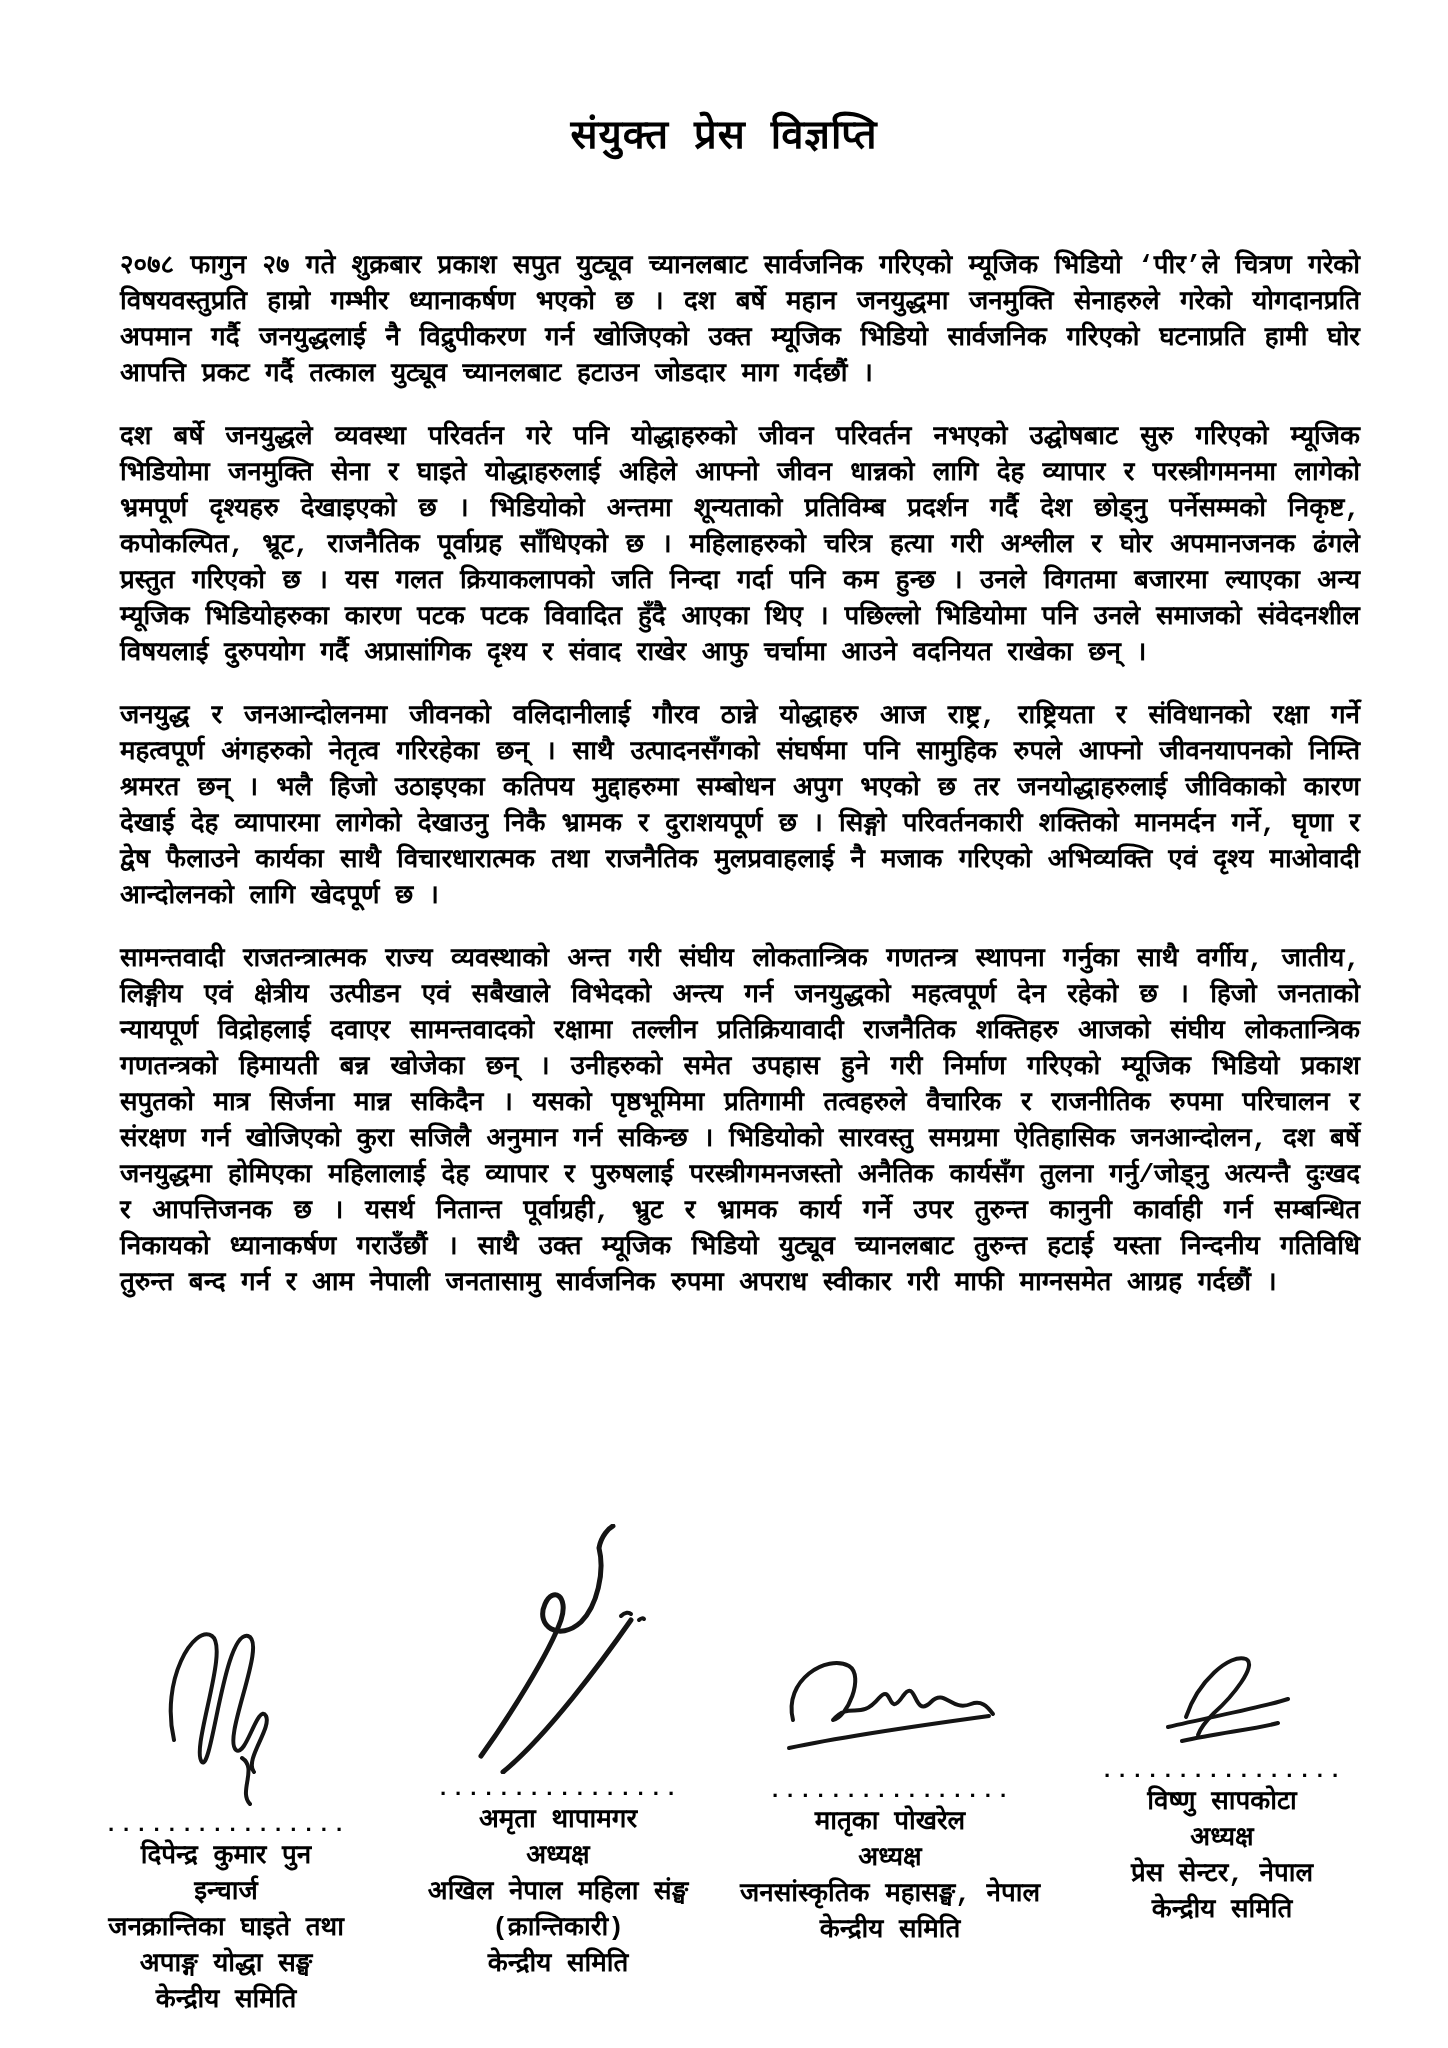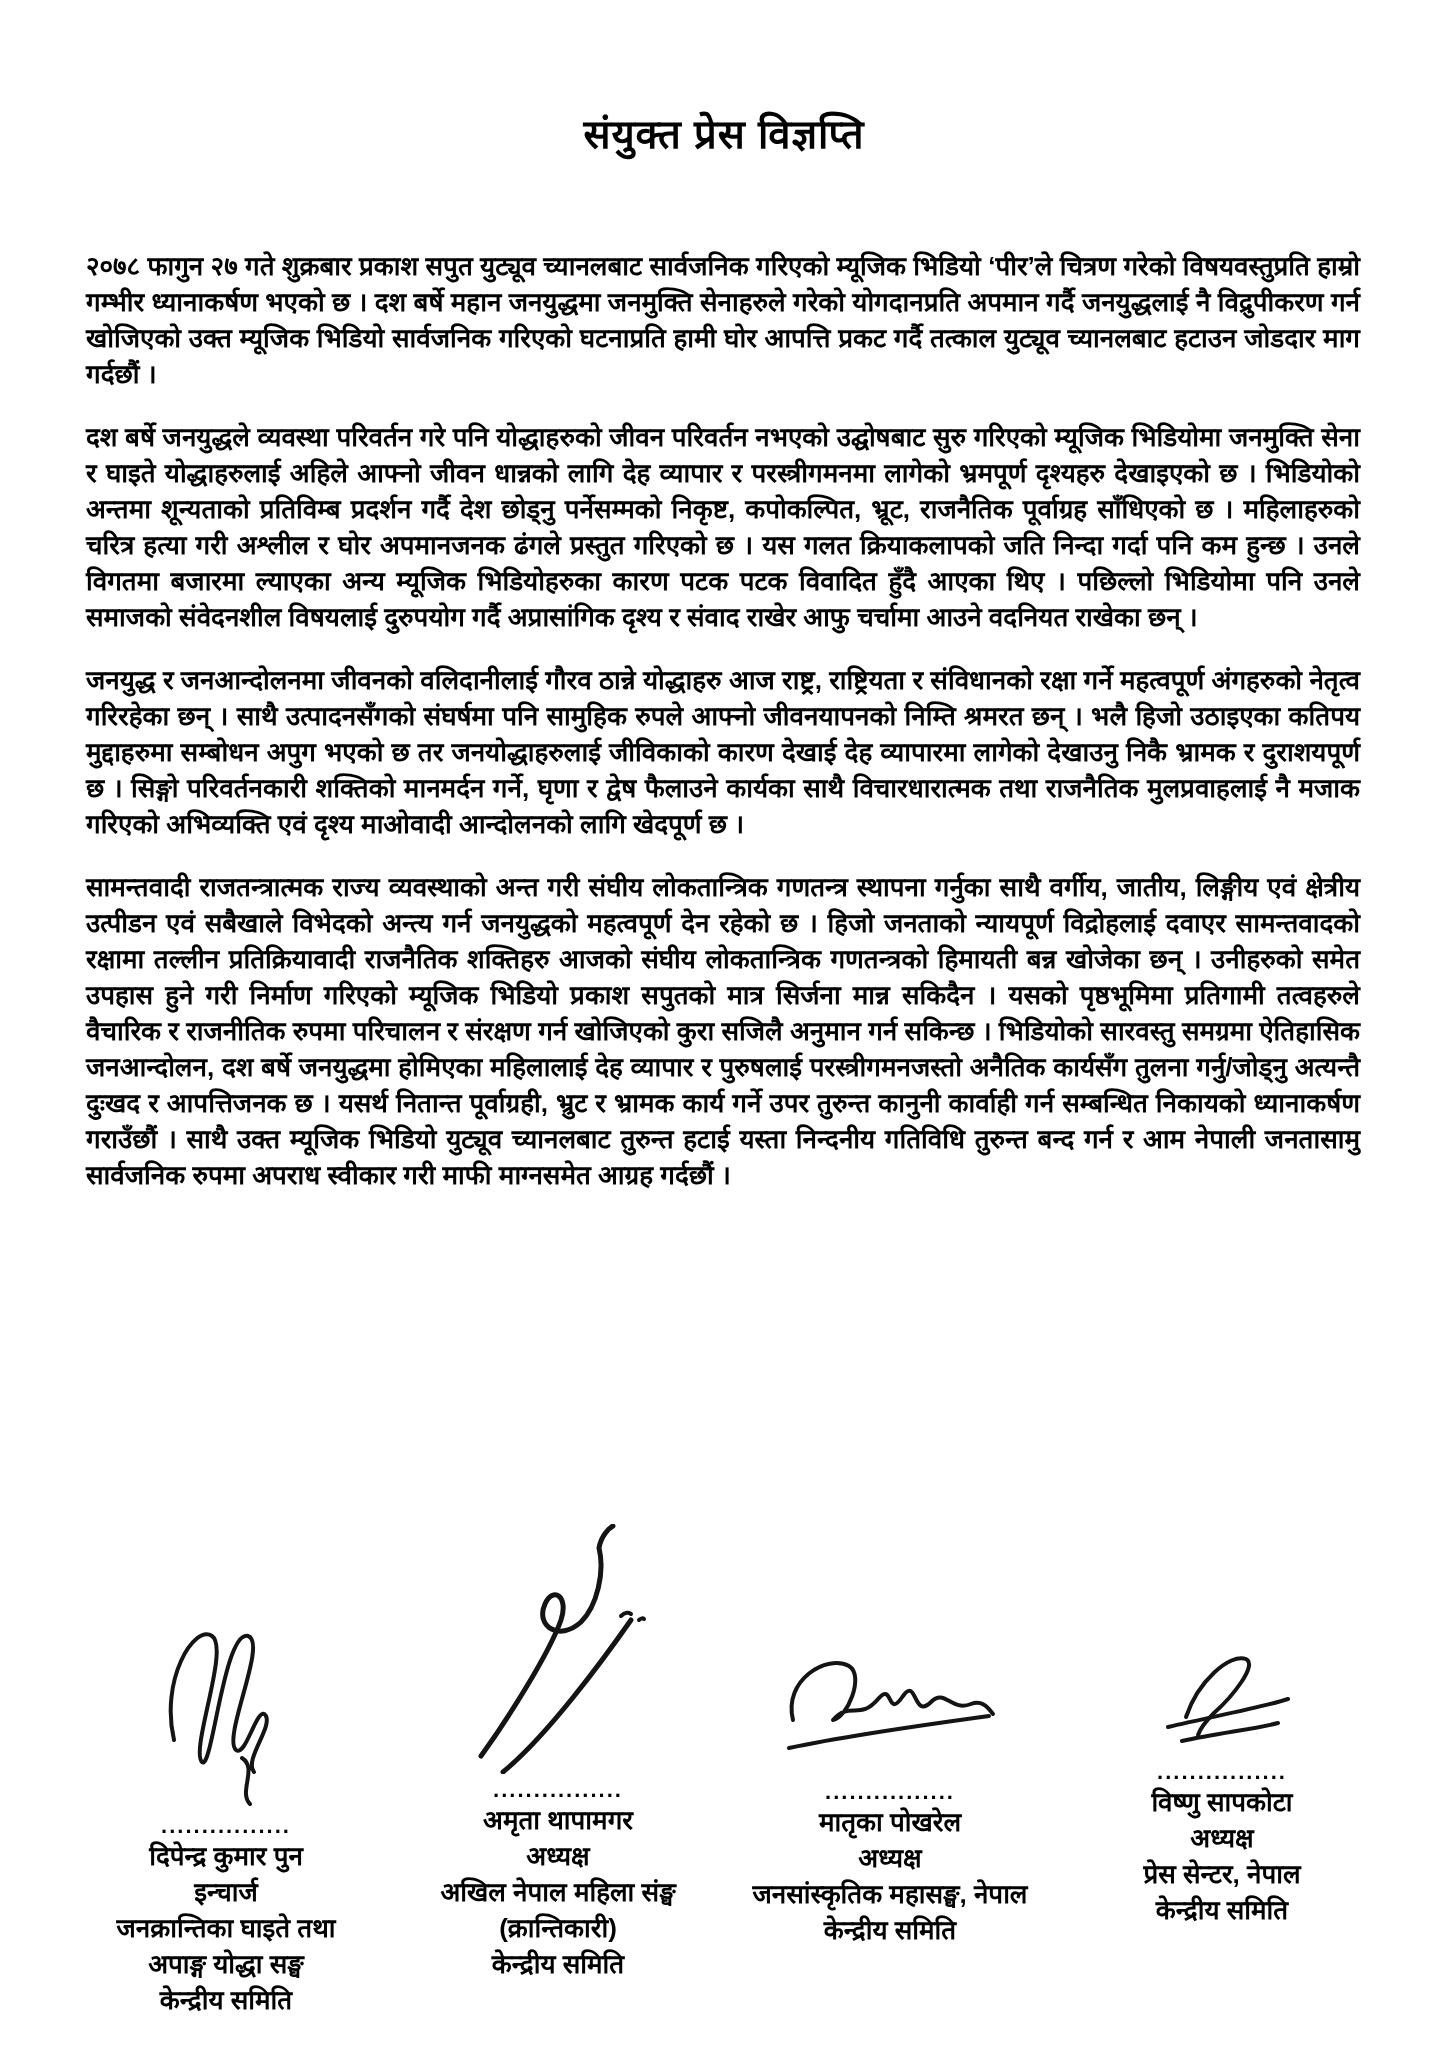--- a/index.html
+++ b/index.html
@@ -6,34 +6,34 @@
     margin: 0;
     padding: 0;
     background: #e8e8e8;
   }
   .page {
     position: relative;
     width: 1448px;
     height: 2048px;
     margin: 0 auto;
     background: #ffffff;
-    font-family: Liberation Sans, sans-serif;
+    font-family: Liberation Mono, monospace;
     color: #000000;
     overflow: hidden;
   }
   .title {
     margin: 0;
     padding-top: 105px;
     text-align: center;
     font-size: 40px;
     font-weight: 700;
     letter-spacing: 1px;
   }
   .body-text {
-    padding: 88px 88px 0 86px;
+    padding: 88px 88px 0 120px;
   }
   .body-text p {
     margin: 0 0 27px 0;
     font-size: 26px;
     line-height: 36px;
     font-weight: 700;
     text-align: justify;
   }
   .date-line {
     margin-top: 46px !important;

